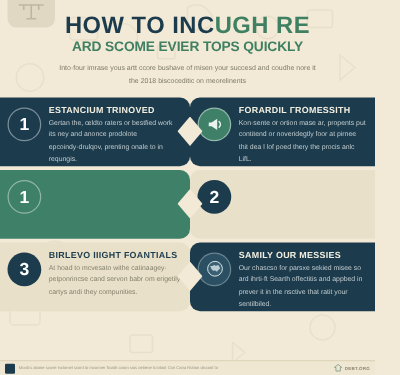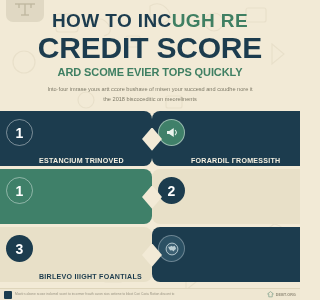--- a/index.html
+++ b/index.html
@@ -140,21 +140,20 @@
     color: #cfe0e3;
   }
 
   .body { min-width: 0; }
   .c-title {
     font-size: 7.1px;
     font-weight: bold;
     letter-spacing: .25px;
     line-height: 1;
     margin-bottom: 3px;
-    margin-top: 40px;
   }
   .c-text {
     font-size: 5.5px;
     line-height: 1.78;
   }
   .on-dark .c-title { color: #f3efe0; }
   .on-dark .c-text  { color: #c3ccce; }
   .on-dark.c-green .c-title { color: #ffffff; }
   .on-dark.c-green .c-text  { color: #d8e7dd; }
   .on-light .c-title { color: #1c3c4e; }
@@ -244,21 +243,20 @@
         <path d="M18 3 v4"></path>
         <path d="M8 14 h8"></path>
       </g>
     </svg>
   </div>
 
   <div class="header">
     <div class="kicker">
       <span class="dk">HOW TO INC</span><span class="gn">UGH RE</span>
     </div>
-    <div class="title">CREDIT SCORE</div>
     <div class="subtitle">ARD SCOME EVIER TOPS QUICKLY</div>
     <div class="lede">
       <span>Into·four imrase yous artt ccore bushave of misen your succesd and</span>
       <span>coudhe nore it the 2018 biscoceditic on meorelinents</span>
     </div>
   </div>
 
   <div class="rows">
 
     <div class="row">
@@ -320,20 +318,24 @@
           <path d="M11 0 L0 13 L11 26 Z" fill="#f2ead6"></path>
         </svg>
       </div>
 
       <div class="card right c-navy on-dark">
         <div class="badge icon-ghost">
           <svg width="16" height="16" viewBox="0 0 20 20">
             <circle cx="10" cy="10" r="7.4" fill="#3c6073" stroke="#cfe0e3" stroke-width="1"></circle>
             <path d="M5 7 q3 1 4 -1 q2 2 4 0 q2 2 2 4 q-2 1 -3 3 q-2 -2 -4 -1 q-2 -2 -3 -5z" fill="#cfe0e3" opacity=".85"></path>
           </svg>
+        </div>
+        <div class="body">
+          <div class="c-title">SAMILY OUR MESSIES</div>
+          <div class="c-text">Our chascso for parsxe sekied misee so ard ihrti·ft Searth offectitis and appbed in prever it in the nsctive that ratit your sentilbiled.</div>
         </div>
         <svg class="notch on-right" viewBox="0 0 11 26">
           <path d="M0 0 L11 13 L0 26 Z" fill="#f2ead6"></path>
         </svg>
       </div>
     </div>
 
   </div>
 
   <div class="footer">

